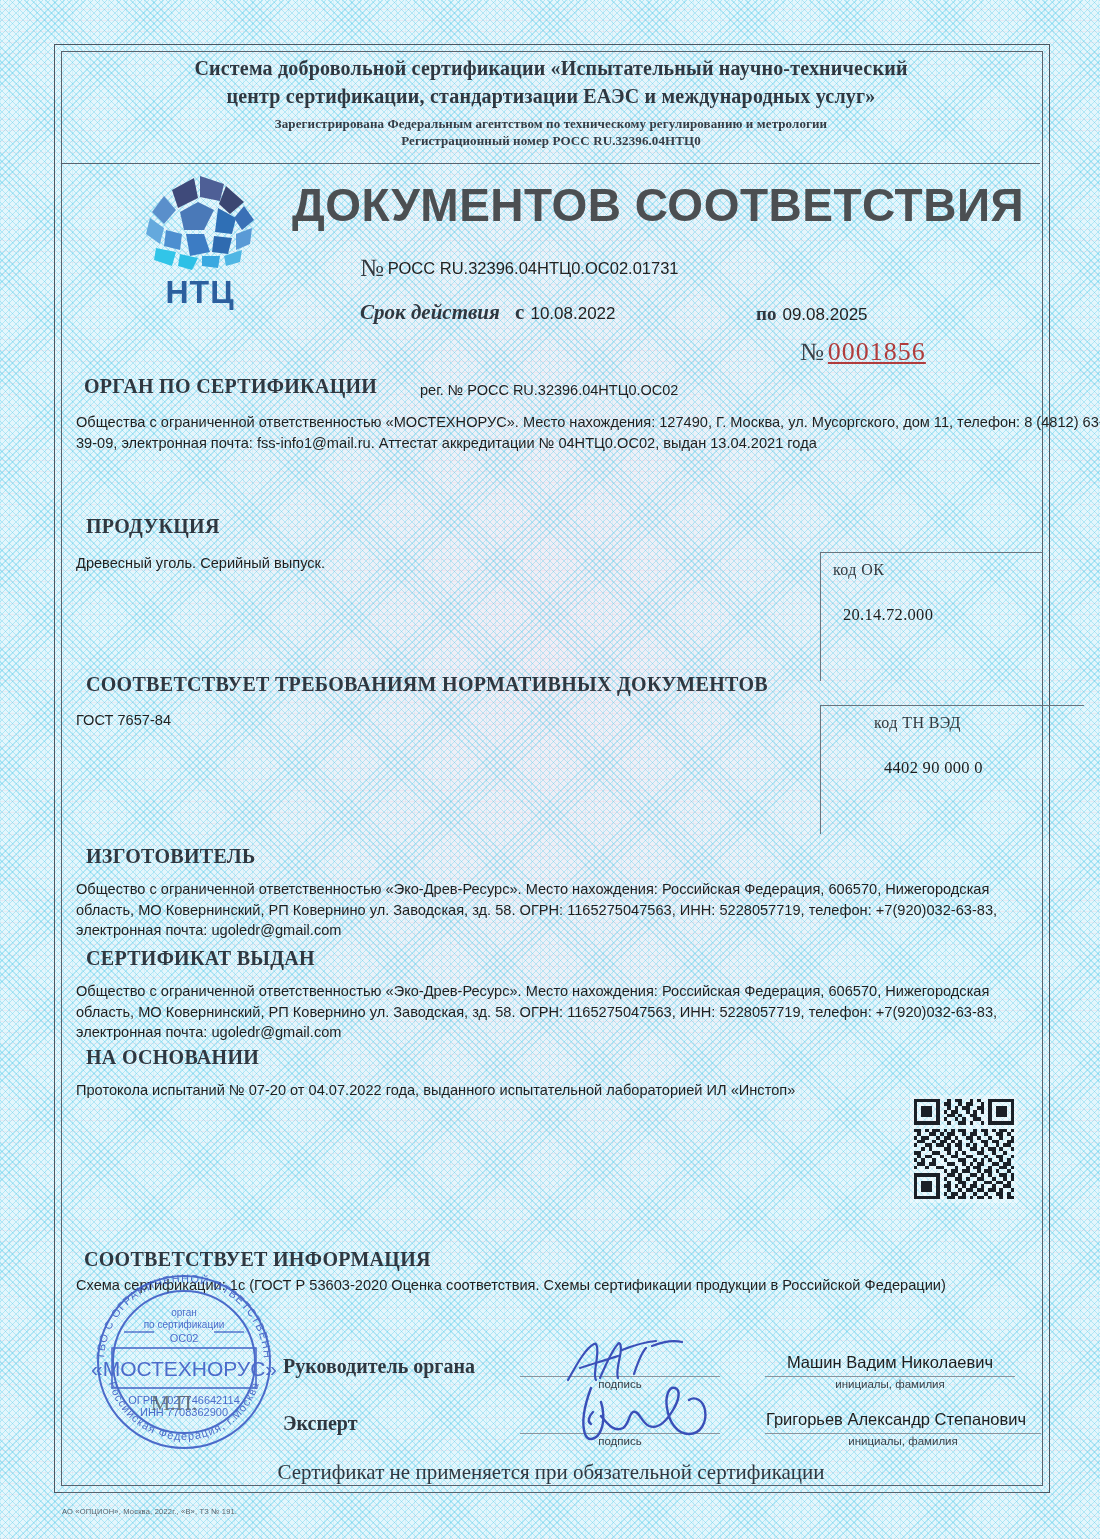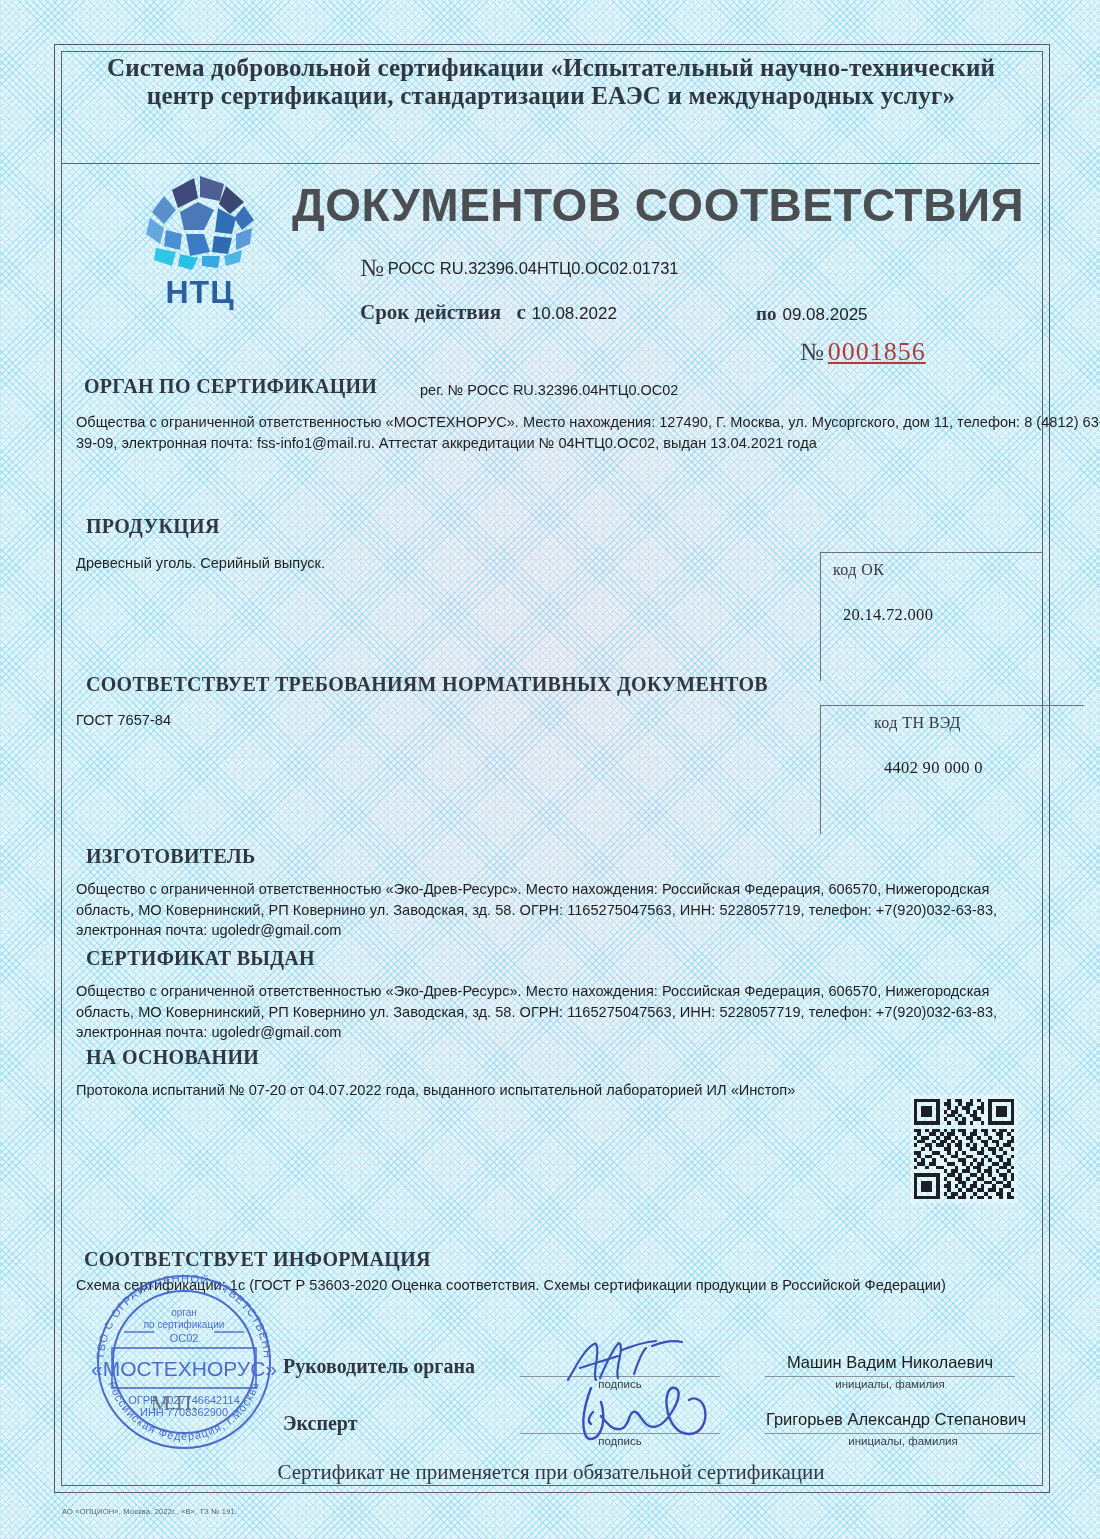--- a/index.html
+++ b/index.html
@@ -31,21 +31,21 @@
   #frame::after{
     content:"";position:absolute;left:6px;top:6px;right:6px;bottom:6px;
     border:1px solid #59626d;
   }
 
   .layer{position:absolute;}
 
   
   #banner{left:66px;top:54px;width:970px;text-align:center;}
   .ban-l1,.ban-l2{
-    font-size:25px;font-weight:bold;color:#2f3740;line-height:28px;letter-spacing:.2px;
+    font-size:20px;font-weight:bold;color:#2f3740;line-height:28px;letter-spacing:.2px;
   }
   .ban-s1,.ban-s2{
     font-size:13px;font-weight:bold;color:#343c45;line-height:17px;letter-spacing:.1px;
   }
   #banner-rule{left:62px;top:163px;width:978px;height:1px;background:#59626d;}
 
   
   #logo{left:120px;top:168px;width:160px;height:150px;}
   #logo svg{display:block;}
   #logo-word{
@@ -58,21 +58,21 @@
   #title{left:288px;top:178px;width:740px;
     font-family:"Liberation Sans", sans-serif;
     font-size:46px;font-weight:bold;color:#4c4f52;letter-spacing:.5px;
     text-align:center;white-space:nowrap;}
 
   #numline{left:360px;top:254px;}
   .no-glyph{font-size:25px;color:#33393f;vertical-align:-2px;}
   .num-val{font-family:"Liberation Sans", sans-serif;font-size:16.5px;color:#222;margin-left:4px;}
 
   #valid{left:360px;top:300px;font-size:21px;color:#2f3740;font-weight:bold;}
-  #valid .lbl{font-weight:bold;}
+  #valid .lbl{font-weight:bold;font-style:italic;}
   .date-val{font-family:"Liberation Sans", sans-serif;font-size:17px;font-weight:normal;color:#222;margin-left:6px;}
   #po{left:756px;top:303px;font-size:19px;color:#2f3740;font-weight:bold;}
 
   #blankno{left:800px;top:337px;font-size:25px;color:#3a4149;}
   #blankno .red{font-family:"Liberation Serif", serif;font-size:26px;color:#b03c3c;letter-spacing:1px;margin-left:4px;text-decoration:underline;}
 
   
   .sec-h{
     font-size:20px;font-weight:bold;color:#2f3740;letter-spacing:.3px;
   }
@@ -157,20 +157,22 @@
 </style>
 </head>
 <body>
 
 <div id="paper"></div>
 <div id="frame"></div>
 
 <div class="layer" id="banner">
   <div class="ban-l1">Система добровольной сертификации «Испытательный научно-технический</div>
   <div class="ban-l2">центр сертификации, стандартизации ЕАЭС и международных услуг»</div>
+  <div class="ban-s1" style="margin-top:5px;">Зарегистрирована Федеральным агентством по техническому регулированию и метрологии</div>
+  <div class="ban-s2">Регистрационный номер РОСС RU.32396.04НТЦ0</div>
 </div>
 <div class="layer" id="banner-rule"></div>
 
 <div class="layer" id="logo">
   <svg width="160" height="110" viewBox="0 0 160 110">
     <g>
       <polygon points="52,22 74,10 78,30 58,40" fill="#3f4a7a"></polygon>
       <polygon points="80,8 104,16 100,33 80,29" fill="#4e5f96"></polygon>
       <polygon points="106,18 124,34 110,46 99,36" fill="#3b4672"></polygon>
       <polygon points="44,28 56,42 44,56 32,44" fill="#5a8fcb"></polygon>

